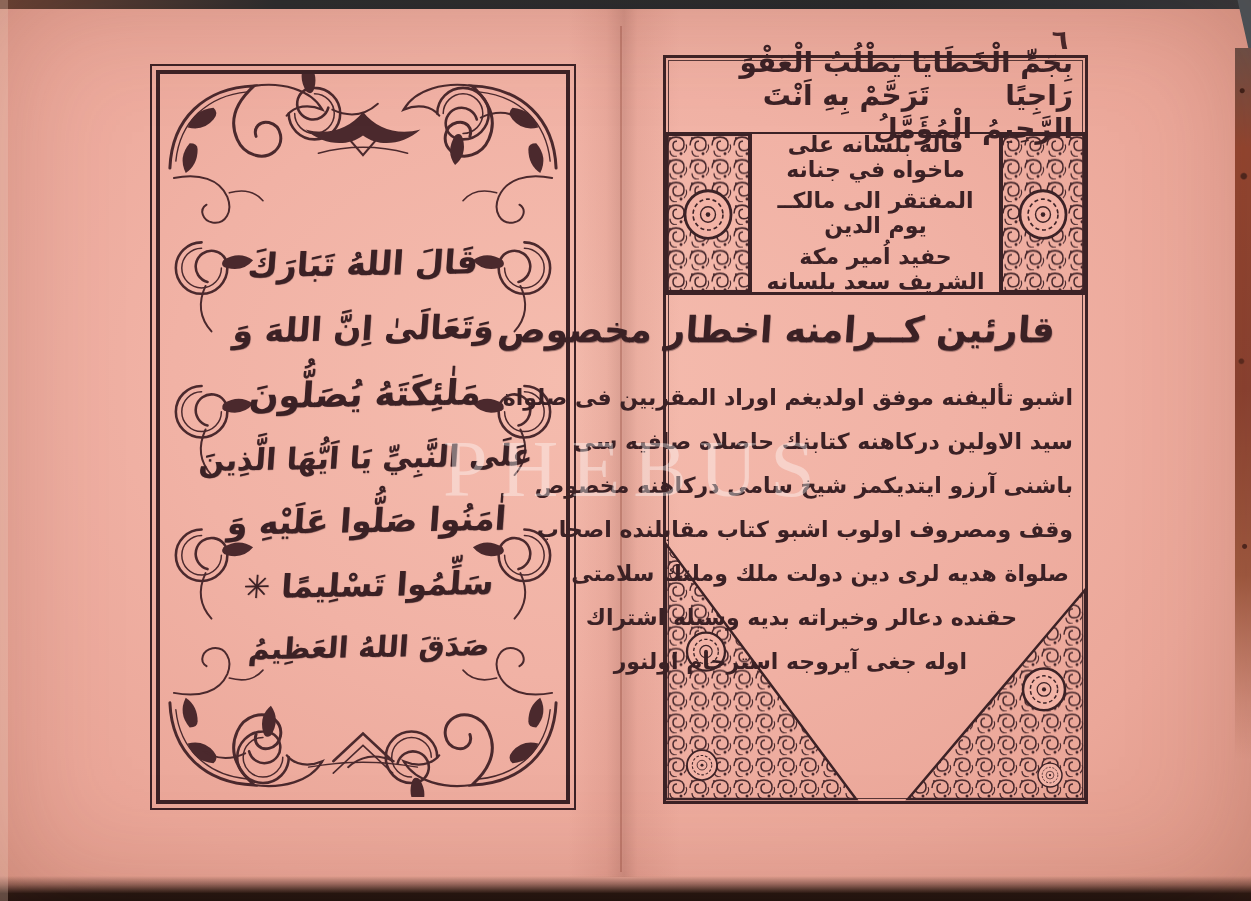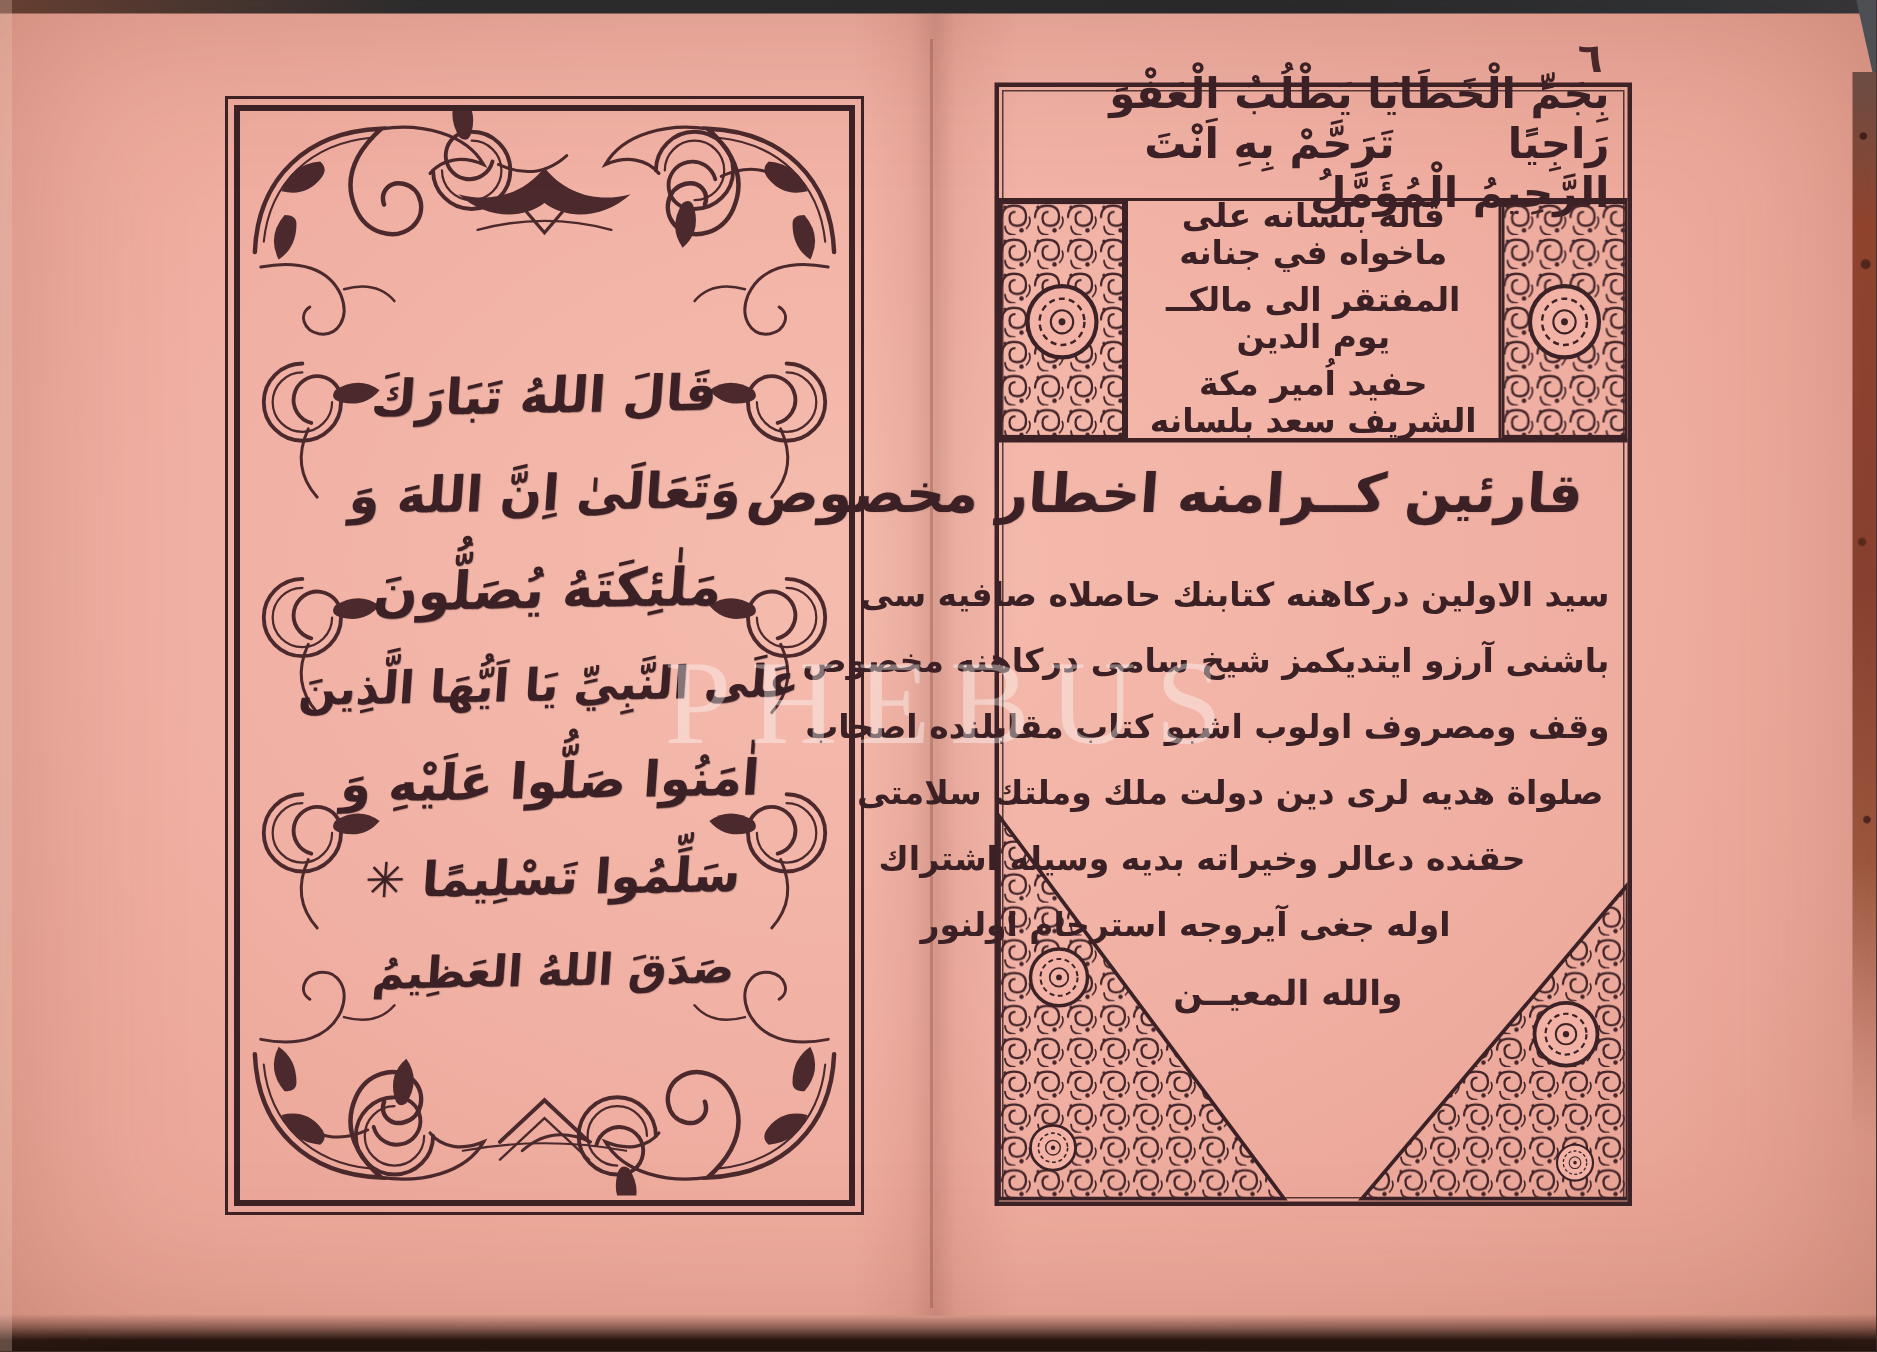--- a/index.html
+++ b/index.html
@@ -190,26 +190,26 @@
     <div class="r-main">
       <svg class="tri-svg" viewBox="0 0 419 508" preserveAspectRatio="none">
         <polygon points="0,250 0,506 190,506" fill="url(#arabPat)" stroke="#3c2226" stroke-width="2.5"></polygon>
         <polygon points="419,296 419,506 242,506" fill="url(#arabPat)" stroke="#3c2226" stroke-width="2.5"></polygon>
         <use href="#rosette" transform="translate(40,358) scale(0.95)"></use>
         <use href="#rosette" transform="translate(36,472) scale(0.75)"></use>
         <use href="#rosette" transform="translate(378,396) scale(1.05)"></use>
         <use href="#rosette" transform="translate(384,482) scale(0.6)"></use>
       </svg>
       <div class="r-title">قارئين كــرامنه اخطار مخصوص</div>
+      <div class="bline b0">اشبو تأليفنه موفق اولديغم اوراد المقربين فى صلواة</div>
       <div class="bline b1">سيد الاولين دركاهنه كتابنك حاصلاه صافيه سى</div>
       <div class="bline b2">باشنى آرزو ايتديكمز شيخ سامى دركاهنه مخصوص</div>
       <div class="bline b3">وقف ومصروف اولوب اشبو كتاب مقابلنده اصحاب</div>
       <div class="bline b4">صلواة هديه لرى دين دولت ملك وملتك سلامتى</div>
       <div class="bline b5">حقنده دعالر وخيراته بديه وسيله اشتراك</div>
       <div class="bline b6">اوله جغى آيروجه استرحام اولنور</div>
-      <div class="r-closing">والله المعيــن</div>
     </div>
   </div>
 
   <div class="watermark">PHEBUS</div>
 
   <div class="vignette"></div>
 </div>
 
 </body></html>

